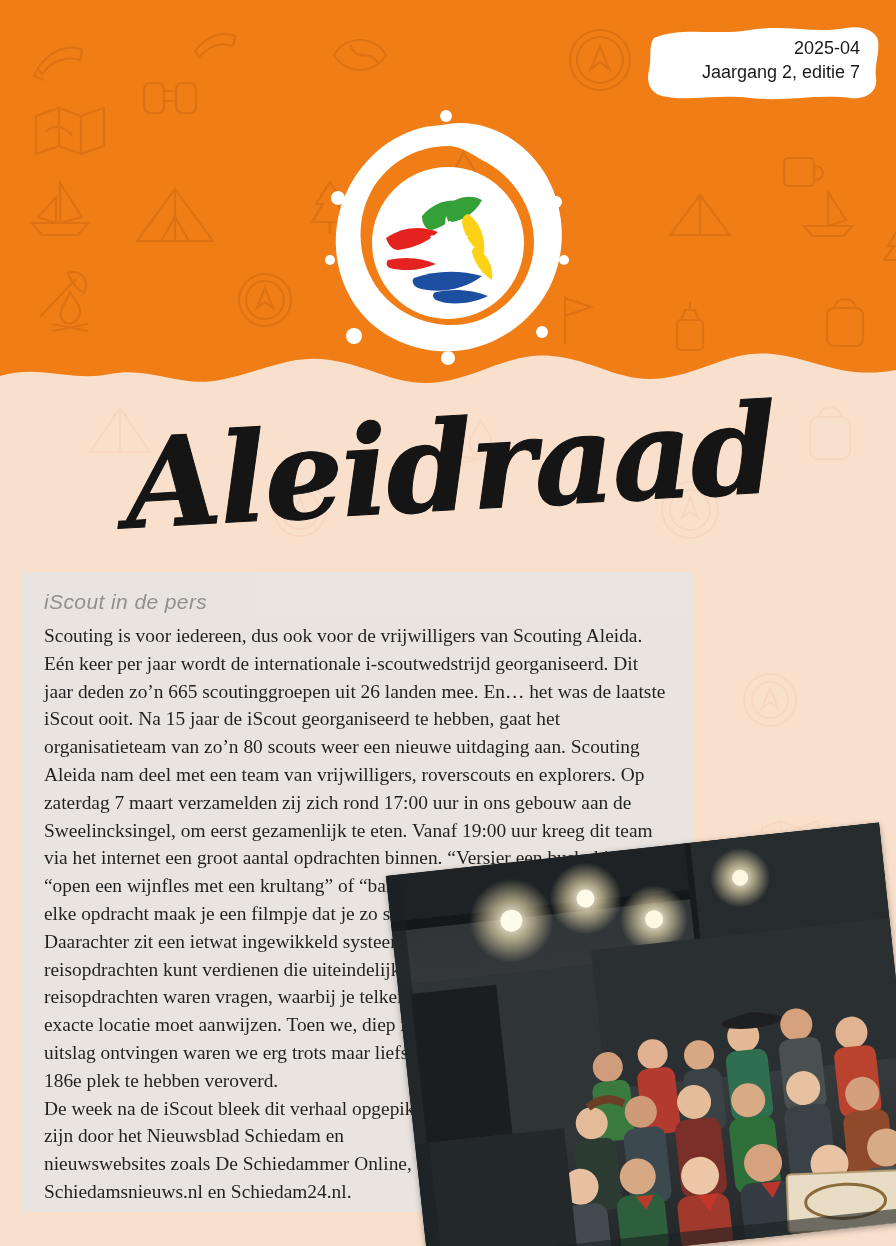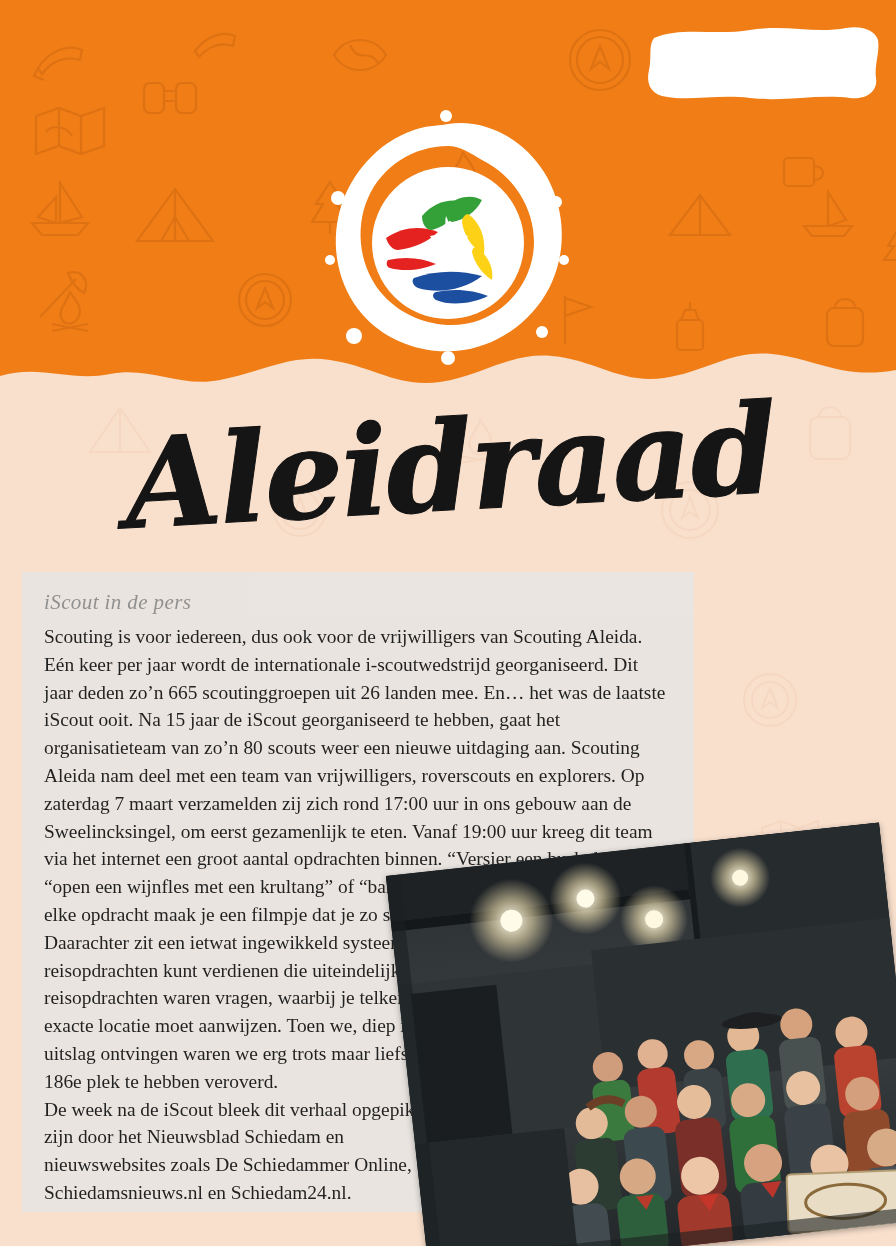--- a/index.html
+++ b/index.html
@@ -114,21 +114,21 @@
     opacity: 0.97;
   }
   .article-inner {
     position: absolute;
     left: 22px;
     top: 18px;
     right: 24px;
   }
   .article h2 {
     margin: 0 0 8px 0;
-    font-family: Liberation Serif, serif;
+    font-family: Liberation Sans, sans-serif;
     font-style: italic;
     font-weight: 400;
     font-size: 21px;
     color: #8e8e8e;
     letter-spacing: 0.4px;
   }
   .article p {
     margin: 0;
     font-family: "Liberation Serif", serif;
     font-size: 19.4px;
@@ -279,20 +279,24 @@
         C372,36 398,58 440,52 C482,46 510,22 552,26 C596,30 620,54 664,48
         C706,42 730,20 772,24 C814,28 842,50 896,40 L896,90 L0,90 Z"></path>
     </svg>
 
     <div class="issue-label">
       <svg class="paper" width="236" height="82" viewBox="0 0 236 82">
         <path fill="#ffffff" d="M8,16 C36,4 70,14 104,8 C140,2 168,12 200,6 C218,3 230,10 232,18
           C234,30 228,44 230,56 C232,68 222,78 204,76 C170,72 140,80 104,76 C70,72 40,80 16,74
           C4,71 0,60 3,48 C6,36 2,24 8,16 Z"></path>
       </svg>
+      <div class="txt">
+        <div>2025-04</div>
+        <div>Jaargang 2, editie 7</div>
+      </div>
     </div>
 
     <div class="logo-wrap">
       <svg width="260" height="270" viewBox="0 0 260 270">
 
         <g>
           <circle cx="130" cy="133" r="118" fill="#ffffff" opacity="0.0"></circle>
           <path fill="#ffffff" d="M130,14 C168,8 206,30 226,62 C246,94 250,136 234,172
             C218,208 184,234 146,240 C108,246 68,232 44,204 C20,176 12,136 22,100
             C32,64 60,32 96,20 C106,16 118,16 130,14 Z

